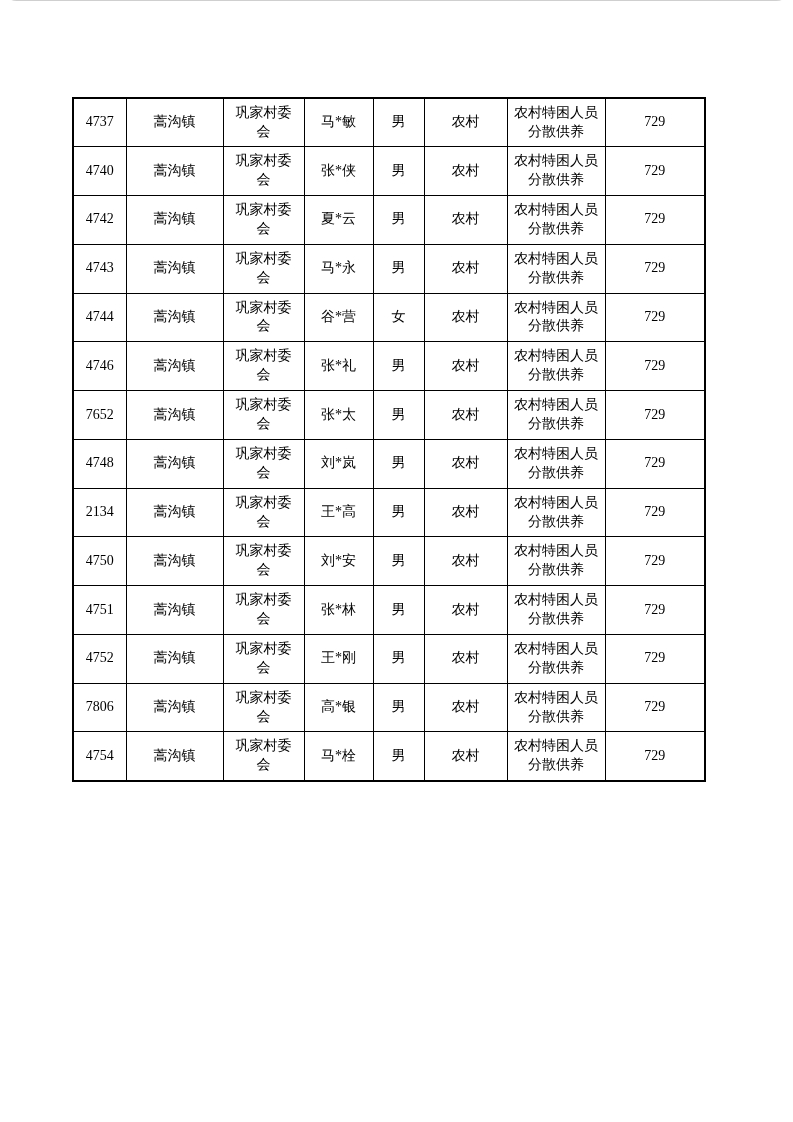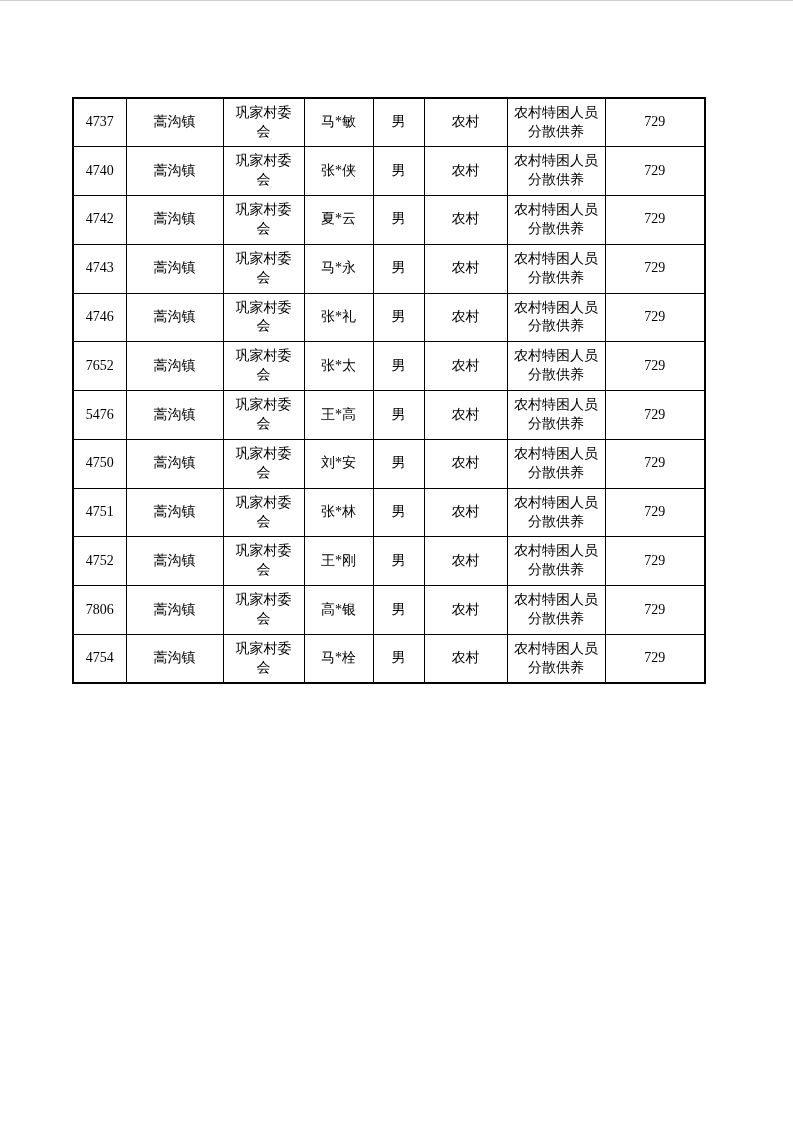--- a/index.html
+++ b/index.html
@@ -8,20 +8,21 @@
     background: #ffffff;
   }
   .page {
     position: relative;
     width: 793px;
     height: 1122px;
     background: #ffffff;
     overflow: hidden;
     font-family: "Liberation Serif", "DejaVu Serif", serif;
     color: #000000;
+    border-radius: 17px;
   }
   .top-hairline {
     position: absolute;
     top: 0; left: 0; right: 0;
     height: 1px;
     background: #cfcfcf;
   }
   .doc-table {
     position: absolute;
     left: 72px;
@@ -104,20 +105,32 @@
           <td>巩家村委
 会</td>
           <td>马*永</td>
           <td>男</td>
           <td>农村</td>
           <td>农村特困人员
 分散供养</td>
           <td>729</td>
         </tr>
         <tr>
+          <td>4744</td>
+          <td>蒿沟镇</td>
+          <td>巩家村委
+会</td>
+          <td>谷*营</td>
+          <td>女</td>
+          <td>农村</td>
+          <td>农村特困人员
+分散供养</td>
+          <td>729</td>
+        </tr>
+        <tr>
           <td>4746</td>
           <td>蒿沟镇</td>
           <td>巩家村委
 会</td>
           <td>张*礼</td>
           <td>男</td>
           <td>农村</td>
           <td>农村特困人员
 分散供养</td>
           <td>729</td>
@@ -128,21 +141,33 @@
           <td>巩家村委
 会</td>
           <td>张*太</td>
           <td>男</td>
           <td>农村</td>
           <td>农村特困人员
 分散供养</td>
           <td>729</td>
         </tr>
         <tr>
-          <td>5476</td>
+          <td>4748</td>
+          <td>蒿沟镇</td>
+          <td>巩家村委
+会</td>
+          <td>刘*岚</td>
+          <td>男</td>
+          <td>农村</td>
+          <td>农村特困人员
+分散供养</td>
+          <td>729</td>
+        </tr>
+        <tr>
+          <td>2134</td>
           <td>蒿沟镇</td>
           <td>巩家村委
 会</td>
           <td>王*高</td>
           <td>男</td>
           <td>农村</td>
           <td>农村特困人员
 分散供养</td>
           <td>729</td>
         </tr>

